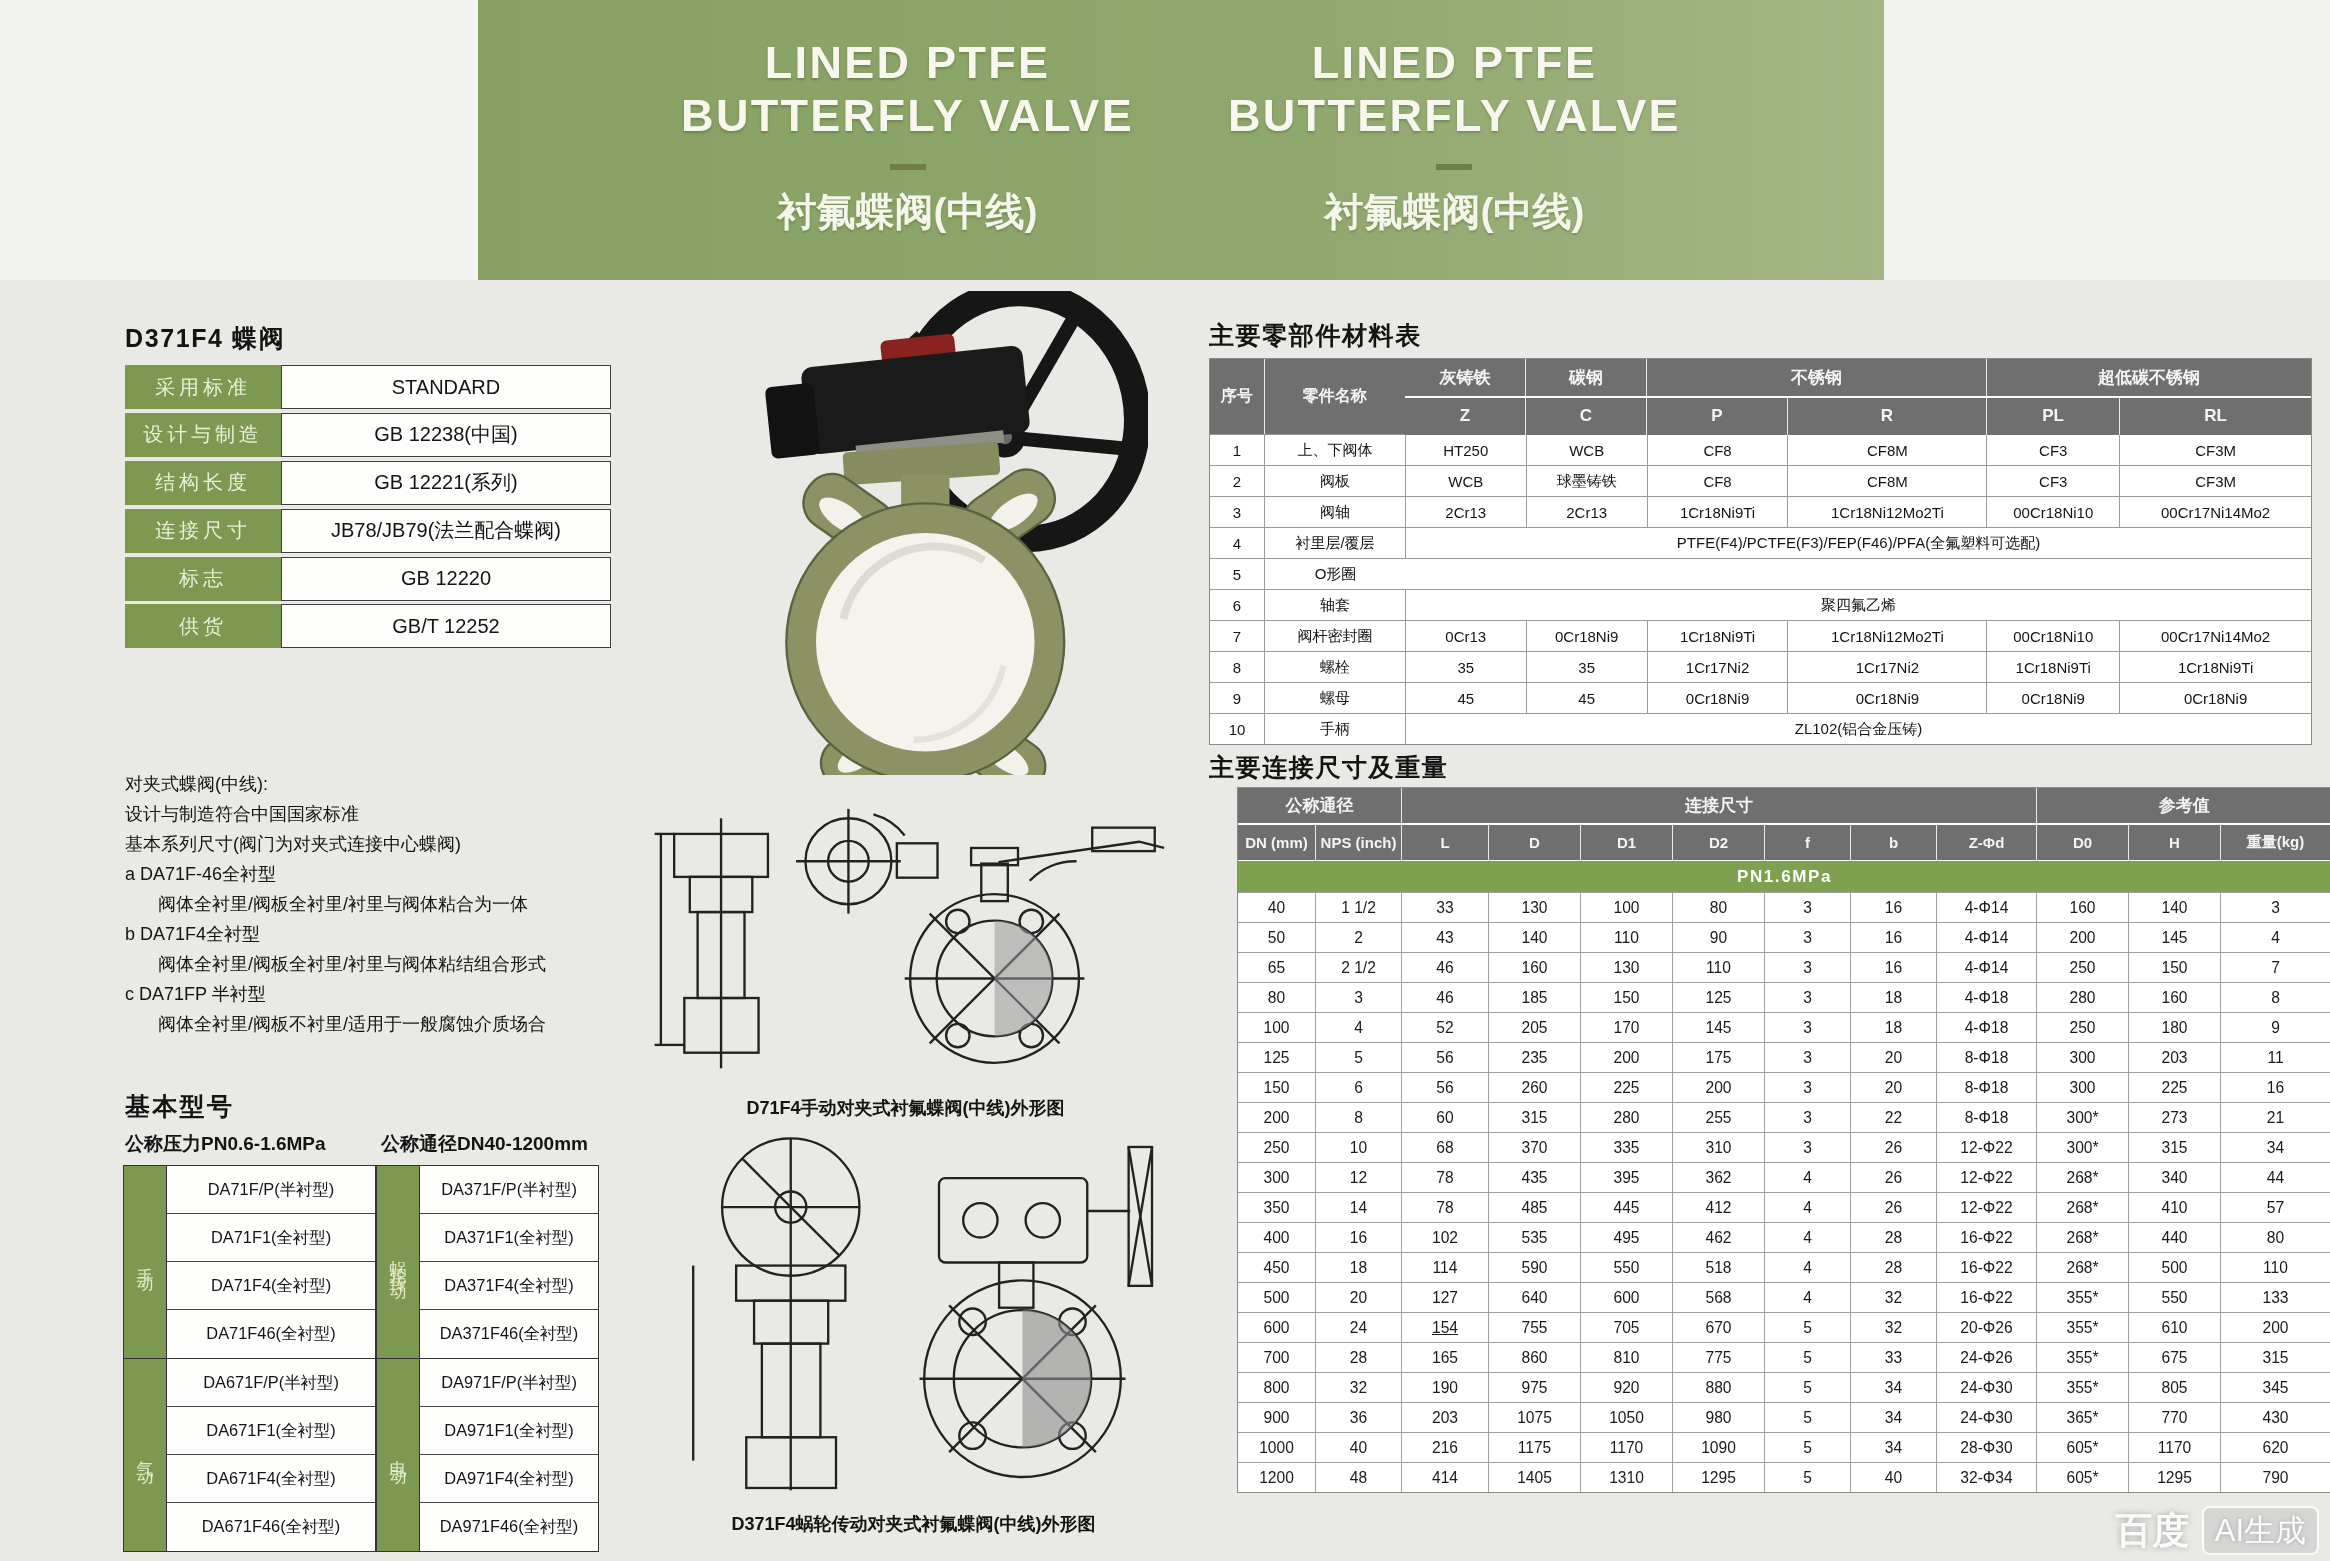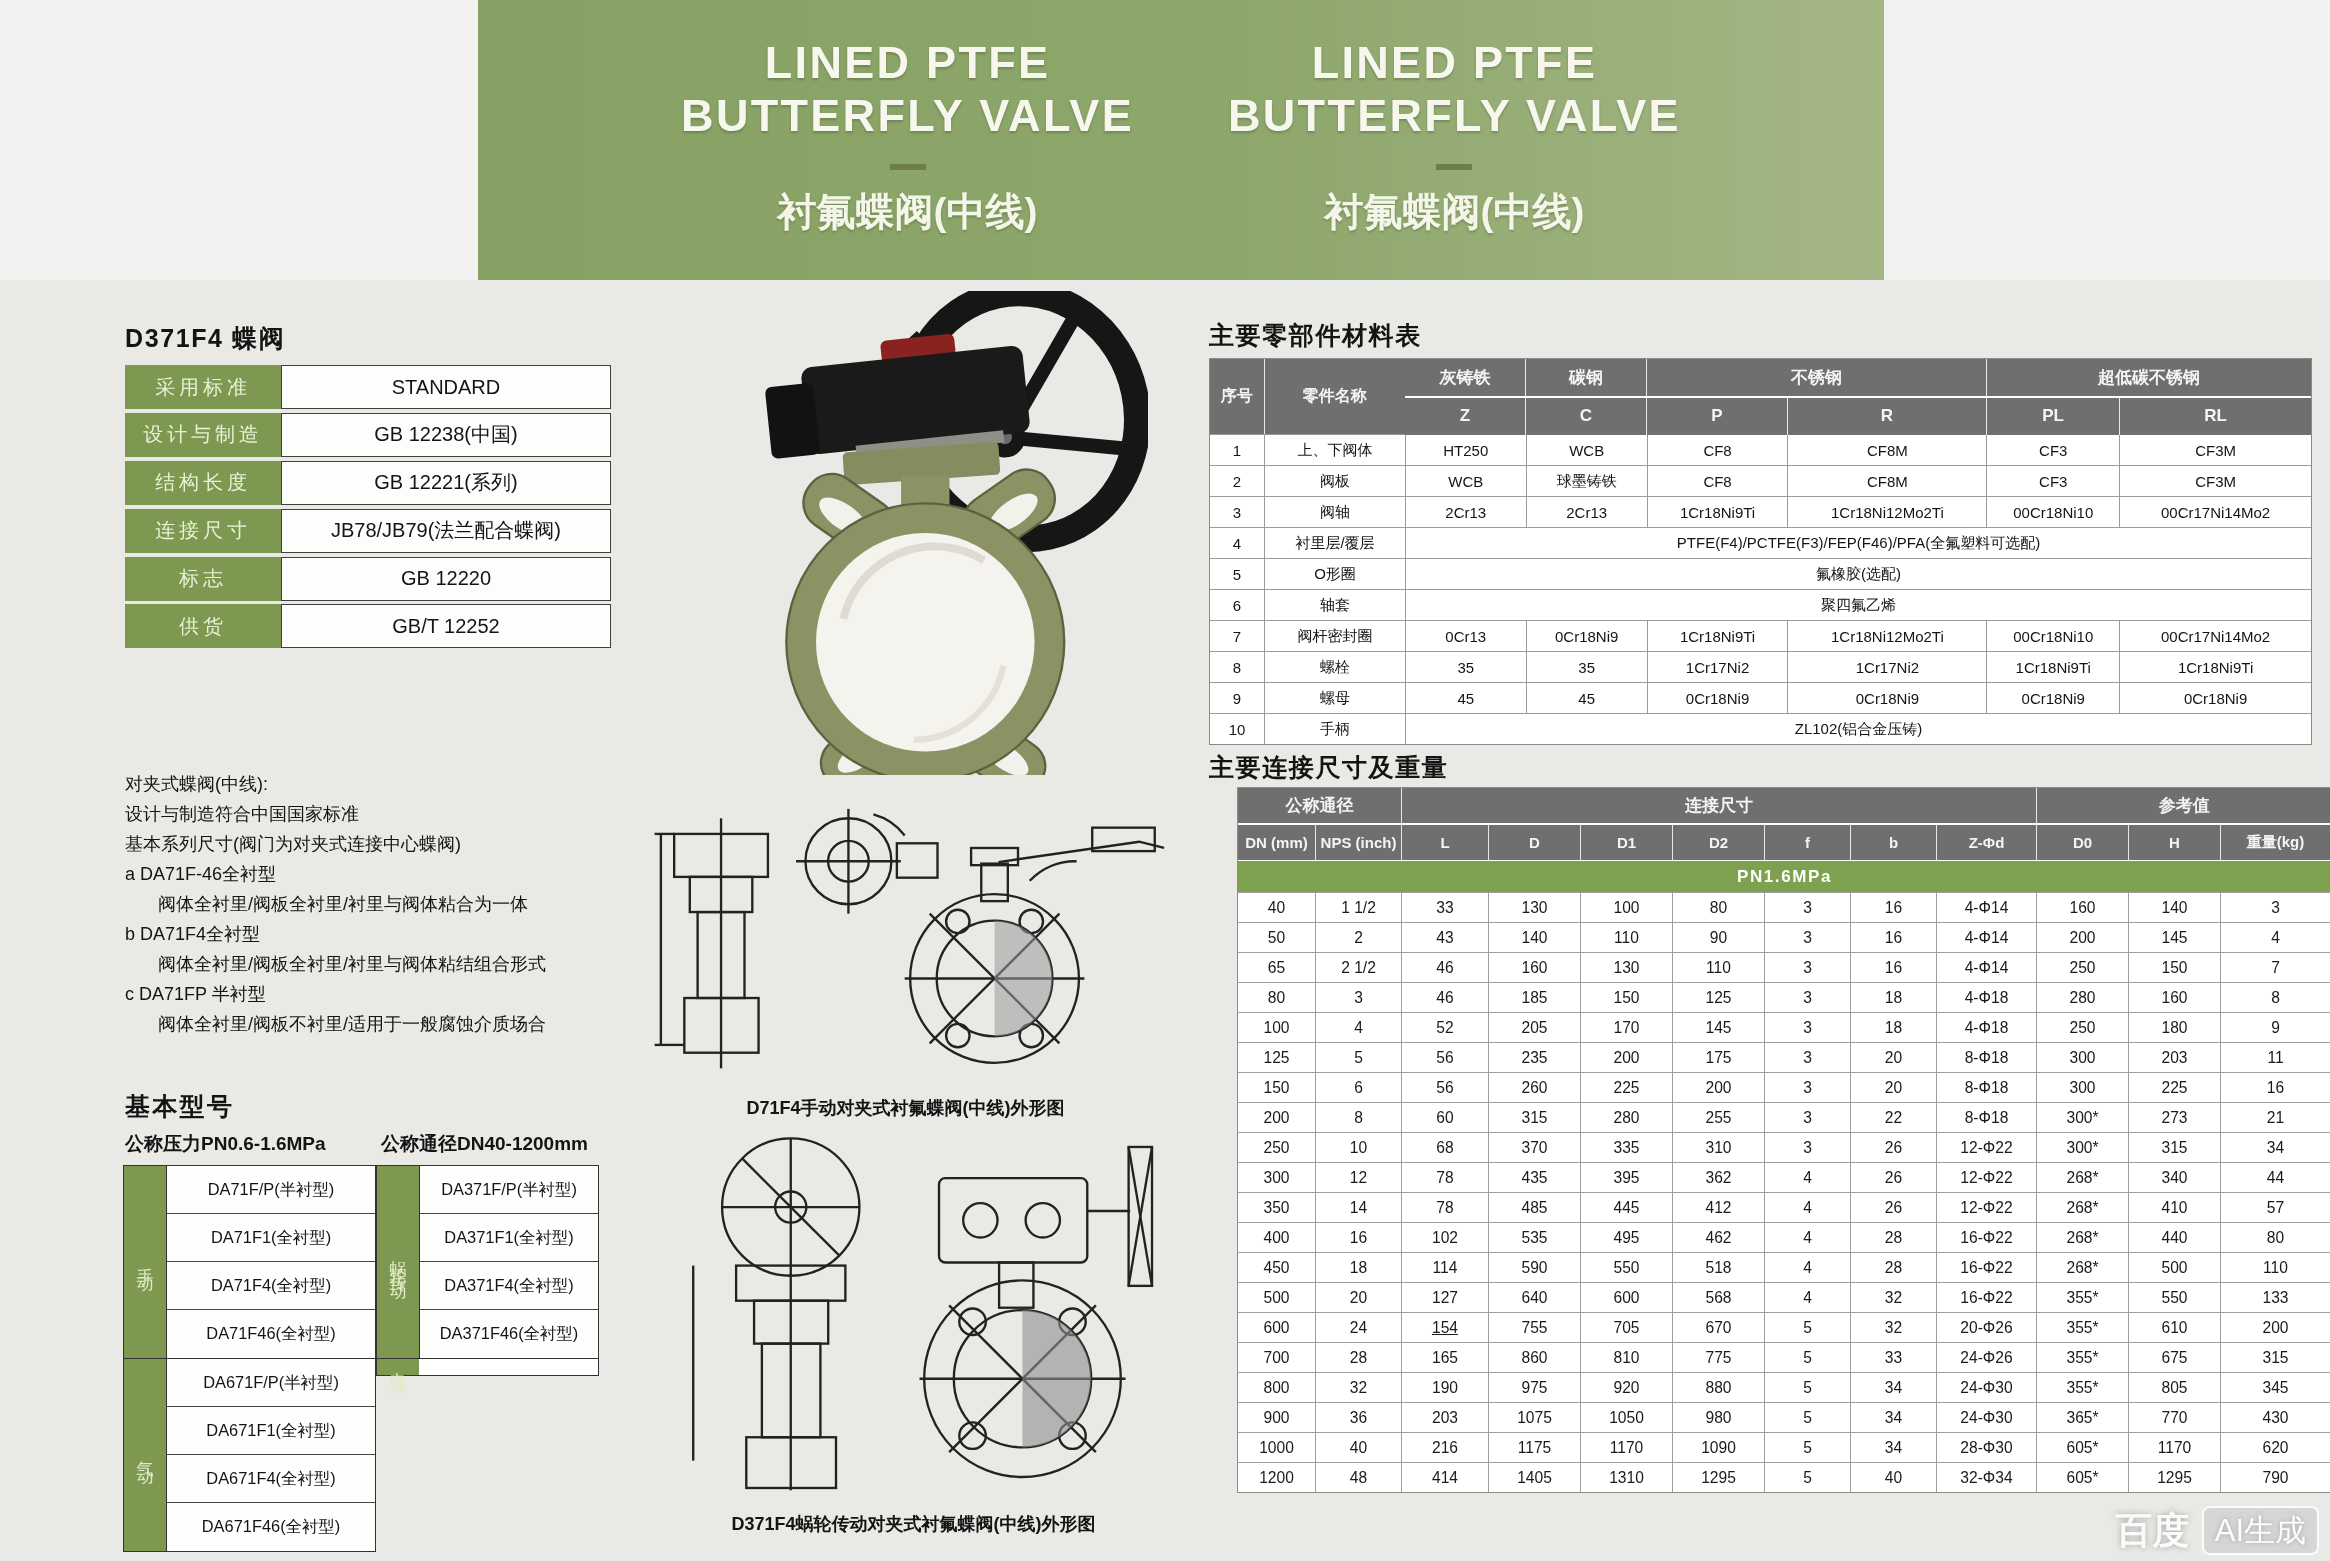--- a/index.html
+++ b/index.html
@@ -188,20 +188,26 @@
         <div class="model-group-label">蜗轮传动</div>
         <div class="model-cells">
           <div class="model-cell">DA371F/P(半衬型)</div>
           <div class="model-cell">DA371F1(全衬型)</div>
           <div class="model-cell">DA371F4(全衬型)</div>
           <div class="model-cell">DA371F46(全衬型)</div>
         </div>
       </div>
       <div class="model-group">
         <div class="model-group-label">电动</div>
+        <div class="model-cells">
+          <div class="model-cell">DA971F/P(半衬型)</div>
+          <div class="model-cell">DA971F1(全衬型)</div>
+          <div class="model-cell">DA971F4(全衬型)</div>
+          <div class="model-cell">DA971F46(全衬型)</div>
+        </div>
       </div>
     </div>
 
   <svg class="photo" width="422" height="484" viewBox="0 0 540 620">
 
     <g transform="rotate(-12 380 160)">
       <ellipse cx="380" cy="160" rx="146" ry="158" fill="none" stroke="#161616" stroke-width="34"></ellipse>
       <line x1="352" y1="182" x2="478" y2="42" stroke="#161616" stroke-width="18"></line>
       <line x1="352" y1="182" x2="512" y2="232" stroke="#161616" stroke-width="18"></line>
       <line x1="352" y1="182" x2="262" y2="30" stroke="#161616" stroke-width="18"></line>
@@ -366,21 +372,20 @@
         <div class="mat-cell" style="width: 191px;">00Cr17Ni14Mo2</div>
       </div>
       <div class="mat-row">
         <div class="mat-cell" style="width: 55px;">4</div>
         <div class="mat-cell" style="width: 141px;">衬里层/覆层</div>
         <div class="mat-cell" style="flex: 1 1 0%;">PTFE(F4)/PCTFE(F3)/FEP(F46)/PFA(全氟塑料可选配)</div>
       </div>
       <div class="mat-row">
         <div class="mat-cell" style="width: 55px;">5</div>
         <div class="mat-cell" style="width: 141px;">O形圈</div>
-        <div class="mat-cell" style="flex: 1 1 0%;">氟橡胶(选配)</div>
       </div>
       <div class="mat-row">
         <div class="mat-cell" style="width: 55px;">6</div>
         <div class="mat-cell" style="width: 141px;">轴套</div>
         <div class="mat-cell" style="flex: 1 1 0%;">聚四氟乙烯</div>
       </div>
       <div class="mat-row">
         <div class="mat-cell" style="width: 55px;">7</div>
         <div class="mat-cell" style="width: 141px;">阀杆密封圈</div>
         <div class="mat-cell" style="width: 121px;">0Cr13</div>

